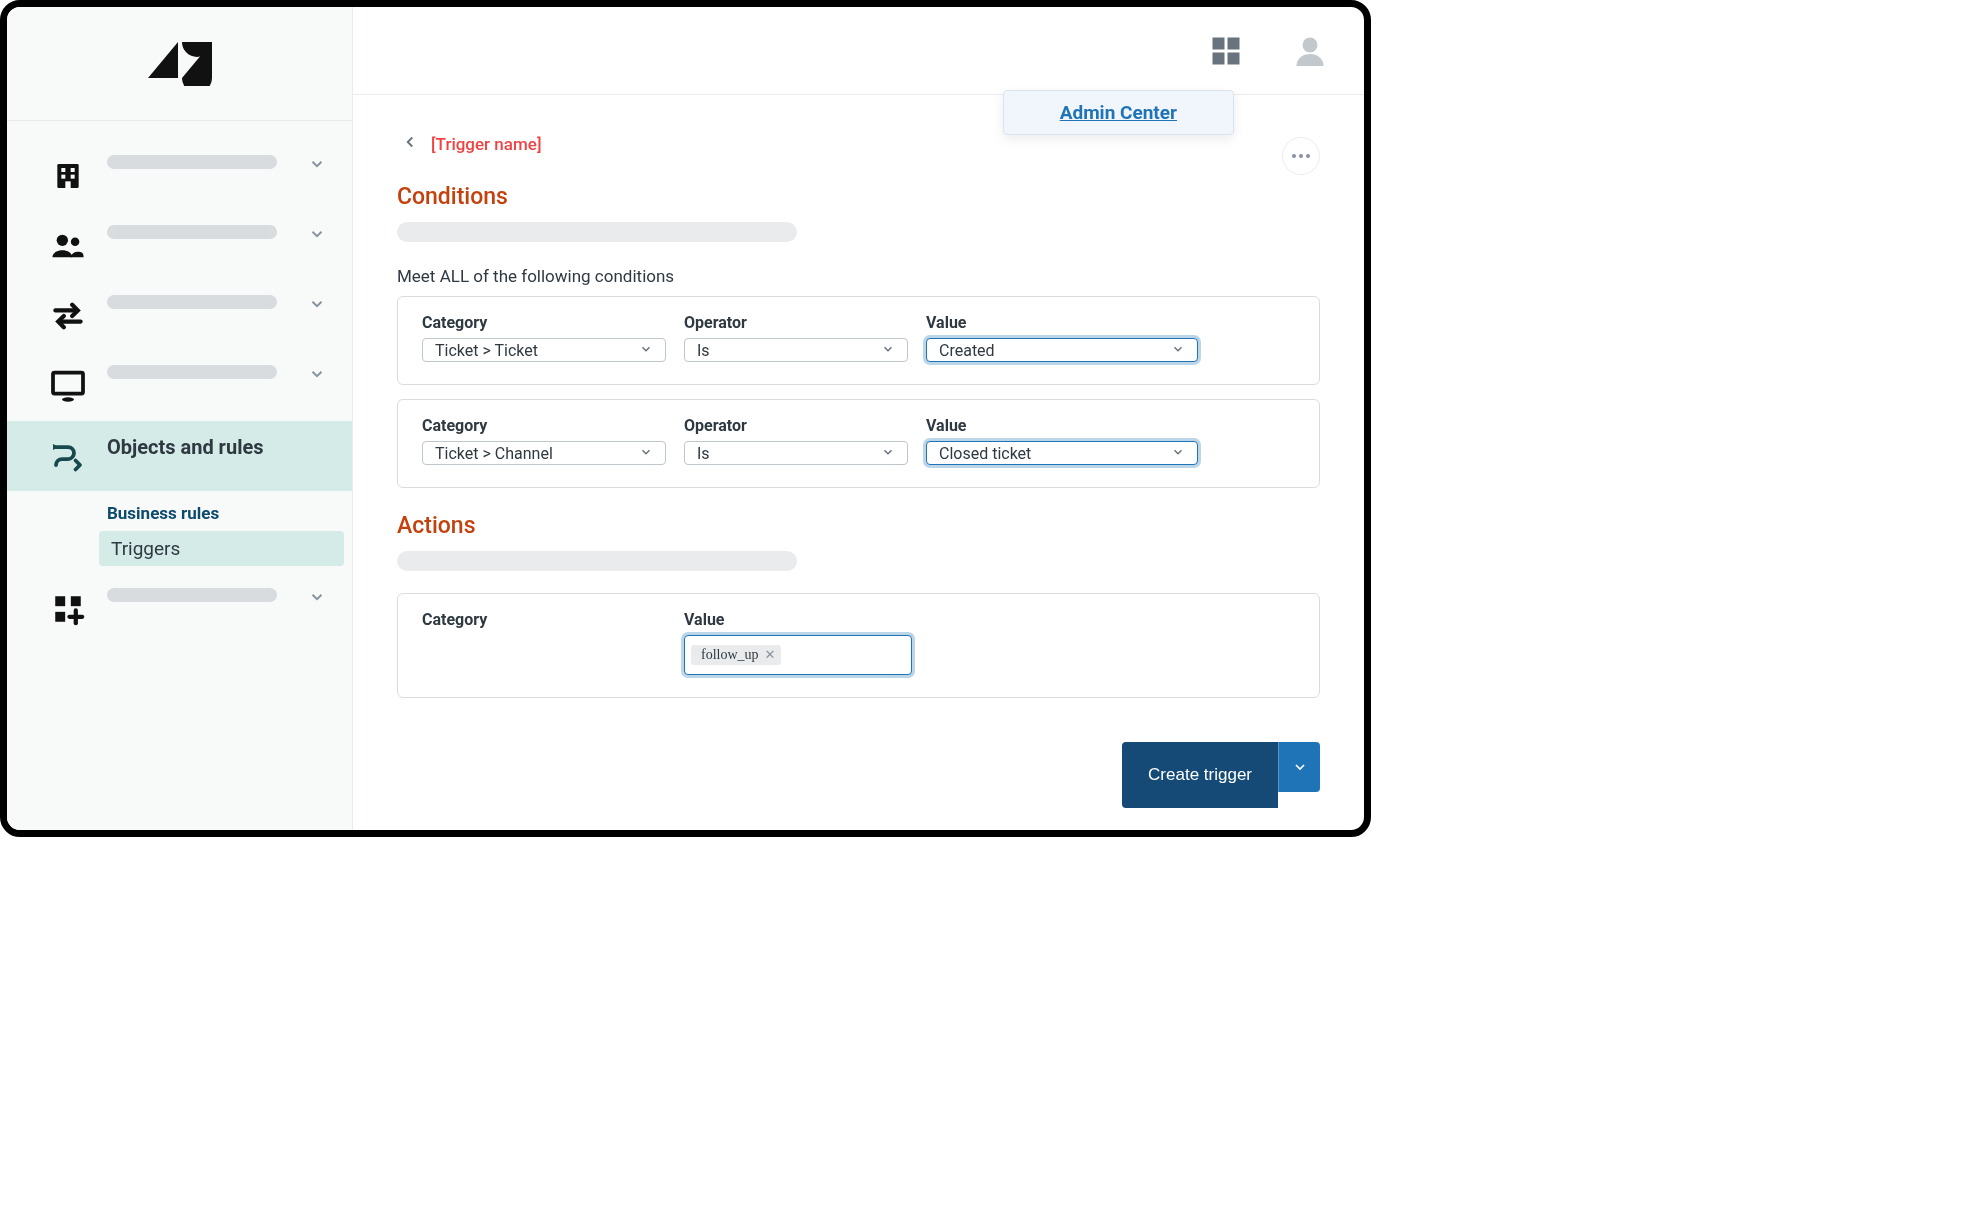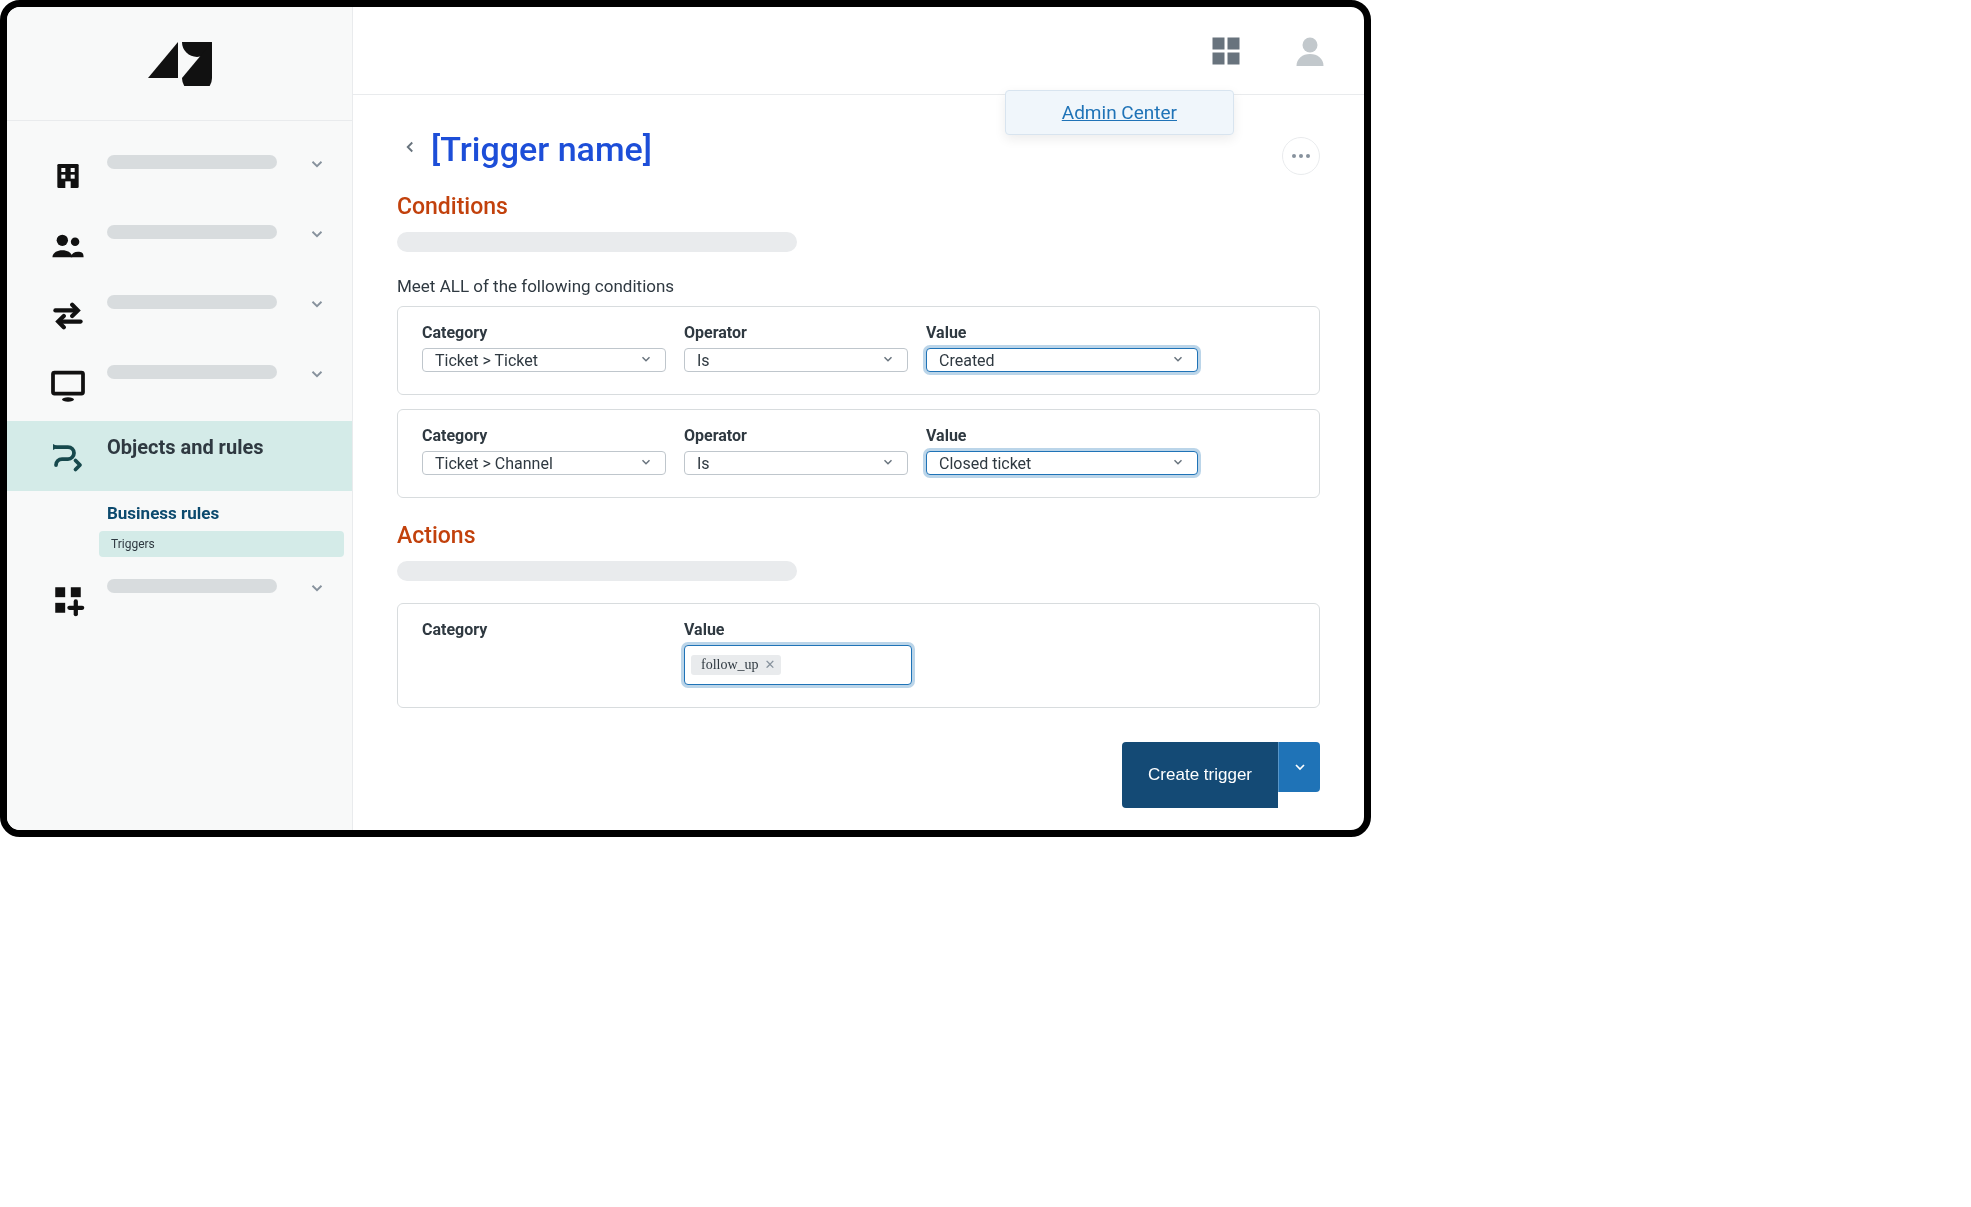--- a/index.html
+++ b/index.html
@@ -77,21 +77,21 @@
     padding-top: 6px;
     padding-bottom: 6px;
   }
   .subnav-heading {
     font-size: 17px;
     font-weight: 700;
     color: #0c4a6e;
     padding: 6px 0;
   }
   .subnav-item {
-    font-size: 12px;
+    font-size: 19px;
     color: #2f3941;
     padding: 6px 12px;
     margin: 2px 8px 2px -8px;
     border-radius: 4px;
     cursor: pointer;
   }
   .subnav-item.selected {
     background: #d4ebe8;
   }
   
@@ -127,41 +127,41 @@
     border: 1px solid #d8e4ef;
     border-radius: 4px;
     box-shadow: 0 4px 12px rgba(0,0,0,0.08);
     padding: 10px 56px;
     z-index: 50;
   }
   .tooltip a {
     color: #1f73b7;
     font-size: 19px;
     text-decoration: underline;
-    font-weight: 400;
+    font-weight: 700;
   }
   .content {
     padding: 34px 44px 20px 44px;
     flex: 1;
     overflow: auto;
   }
   .page-header {
     display: flex;
     align-items: center;
     gap: 8px;
   }
   .back-chevron {
     color: #68737d;
     cursor: pointer;
     padding: 4px;
   }
   .page-title {
-    font-size: 34px;
+    font-size: 17px;
     font-weight: 500;
-    color: #1d4ed8;
+    color: #ef4444;
   }
   .more-btn {
     position: absolute;
     right: 44px;
     top: 130px;
     width: 38px;
     height: 38px;
     border: 1px solid #e9ebed;
     border-radius: 50%;
     display:flex;

